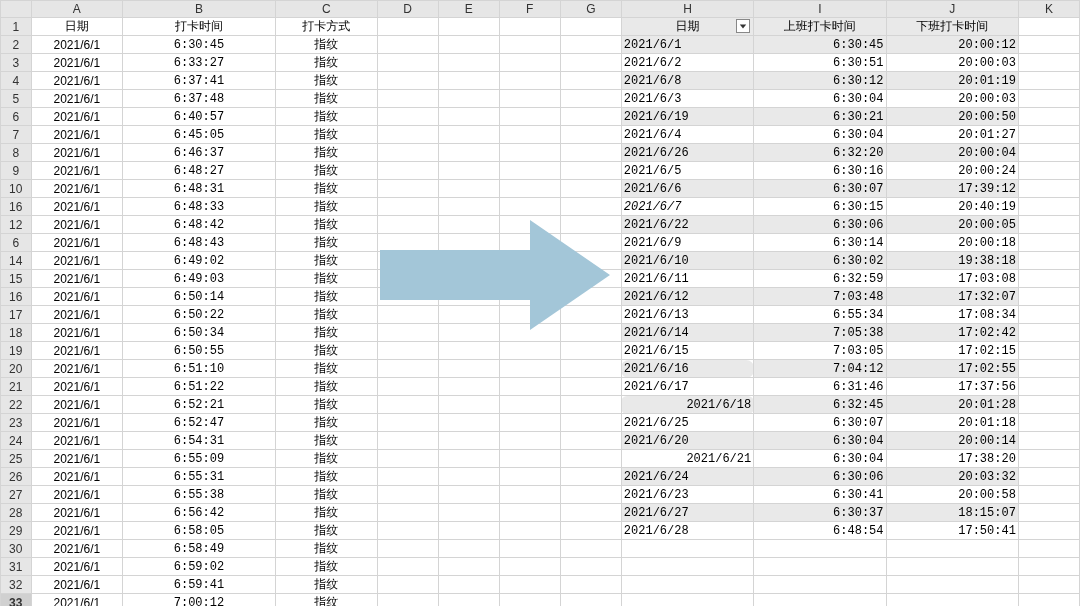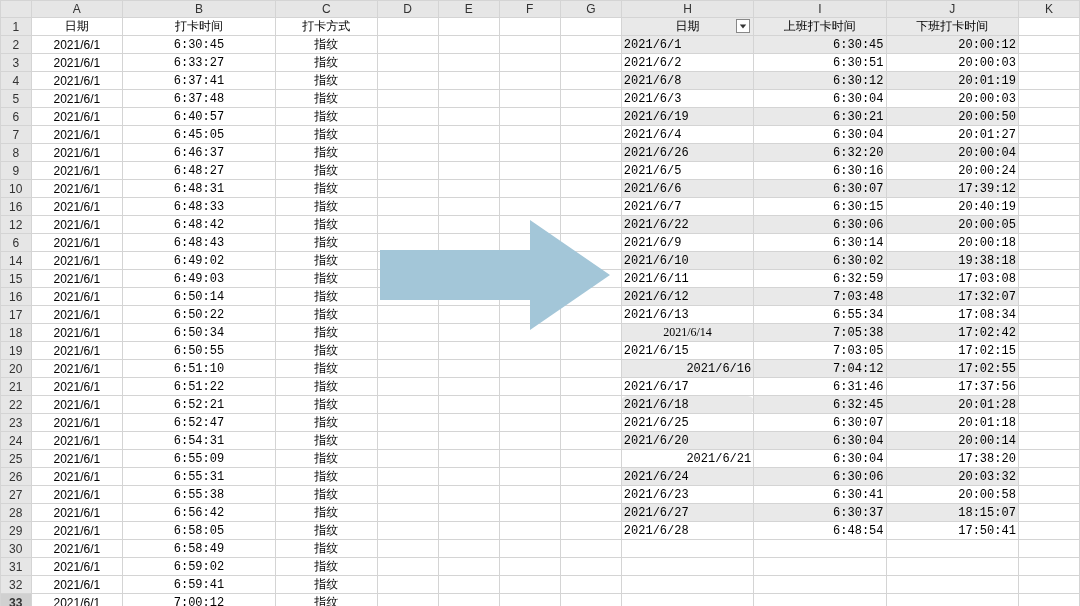--- a/index.html
+++ b/index.html
@@ -247,21 +247,21 @@
       </tr>
       <tr>
         <th class="rowhdr">16</th>
         <td class="col-A">2021/6/1</td>
         <td class="col-B mono">6:48:33</td>
         <td class="col-C">指纹</td>
         <td class="col-D"></td>
         <td class="col-E"></td>
         <td class="col-F"></td>
         <td class="col-G"></td>
-        <td class="col-H mono band" style="text-align: left;">2021/6/7</td>
+        <td class="col-H mono band" style="text-align: left; font-style: italic;">2021/6/7</td>
         <td class="col-I mono band">6:30:15</td>
         <td class="col-J mono band">20:40:19</td>
         <td class="col-K"></td>
       </tr>
       <tr class="banded">
         <th class="rowhdr">12</th>
         <td class="col-A">2021/6/1</td>
         <td class="col-B mono">6:48:42</td>
         <td class="col-C">指纹</td>
         <td class="col-D"></td>
@@ -345,21 +345,21 @@
       </tr>
       <tr class="banded">
         <th class="rowhdr">18</th>
         <td class="col-A">2021/6/1</td>
         <td class="col-B mono">6:50:34</td>
         <td class="col-C">指纹</td>
         <td class="col-D"></td>
         <td class="col-E"></td>
         <td class="col-F"></td>
         <td class="col-G"></td>
-        <td class="col-H mono band" style="text-align: center; font-family: Liberation Serif, serif;">2021/6/14</td>
+        <td class="col-H mono band" style="text-align: left;">2021/6/14</td>
         <td class="col-I mono band">7:05:38</td>
         <td class="col-J mono band">17:02:42</td>
         <td class="col-K"></td>
       </tr>
       <tr>
         <th class="rowhdr">19</th>
         <td class="col-A">2021/6/1</td>
         <td class="col-B mono">6:50:55</td>
         <td class="col-C">指纹</td>
         <td class="col-D"></td>
@@ -373,21 +373,21 @@
       </tr>
       <tr class="banded">
         <th class="rowhdr">20</th>
         <td class="col-A">2021/6/1</td>
         <td class="col-B mono">6:51:10</td>
         <td class="col-C">指纹</td>
         <td class="col-D"></td>
         <td class="col-E"></td>
         <td class="col-F"></td>
         <td class="col-G"></td>
-        <td class="col-H mono band" style="text-align: right;">2021/6/16</td>
+        <td class="col-H mono band" style="text-align: left; border-radius: 8px;">2021/6/16</td>
         <td class="col-I mono band">7:04:12</td>
         <td class="col-J mono band">17:02:55</td>
         <td class="col-K"></td>
       </tr>
       <tr>
         <th class="rowhdr">21</th>
         <td class="col-A">2021/6/1</td>
         <td class="col-B mono">6:51:22</td>
         <td class="col-C">指纹</td>
         <td class="col-D"></td>
@@ -401,21 +401,21 @@
       </tr>
       <tr class="banded">
         <th class="rowhdr">22</th>
         <td class="col-A">2021/6/1</td>
         <td class="col-B mono">6:52:21</td>
         <td class="col-C">指纹</td>
         <td class="col-D"></td>
         <td class="col-E"></td>
         <td class="col-F"></td>
         <td class="col-G"></td>
-        <td class="col-H mono band" style="text-align: left; border-radius: 6px;">2021/6/18</td>
+        <td class="col-H mono band" style="text-align: right; border-radius: 6px;">2021/6/18</td>
         <td class="col-I mono band">6:32:45</td>
         <td class="col-J mono band">20:01:28</td>
         <td class="col-K"></td>
       </tr>
       <tr>
         <th class="rowhdr">23</th>
         <td class="col-A">2021/6/1</td>
         <td class="col-B mono">6:52:47</td>
         <td class="col-C">指纹</td>
         <td class="col-D"></td>

